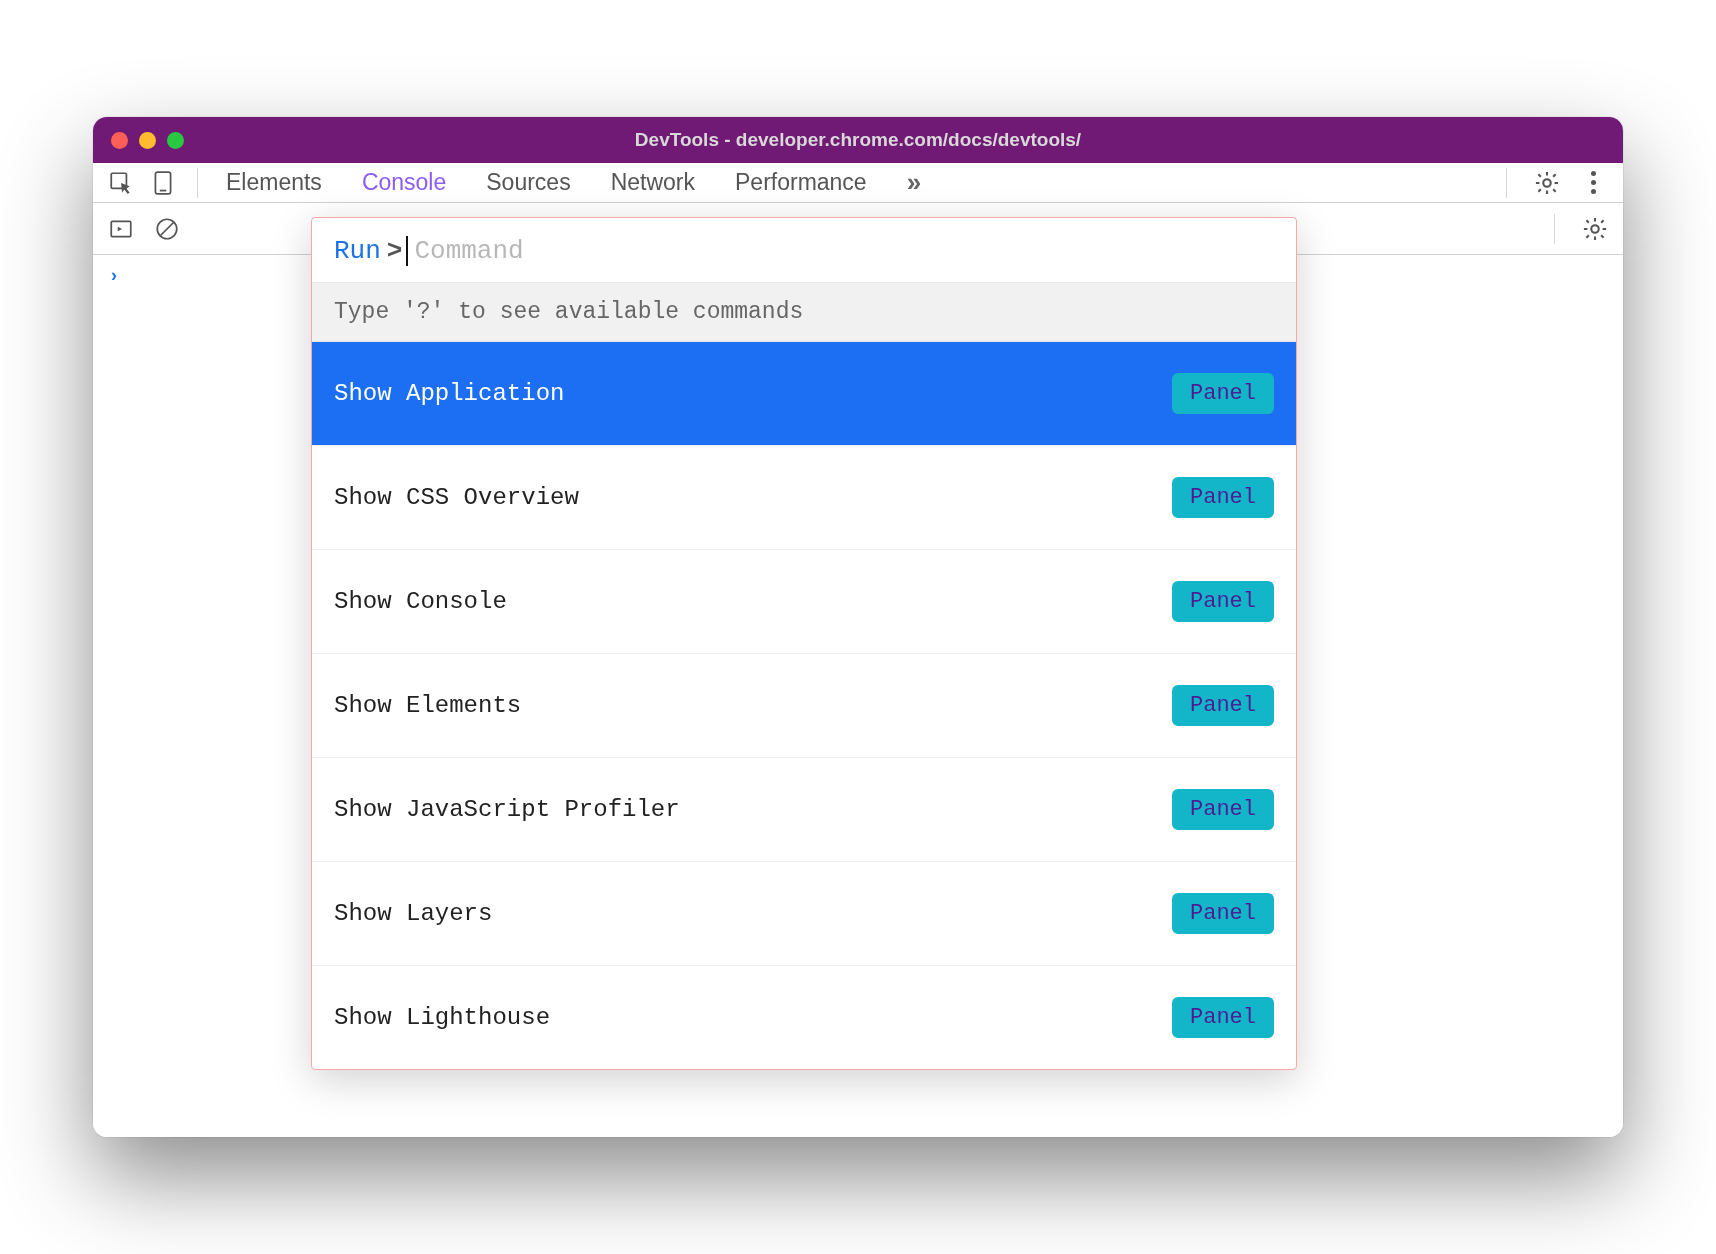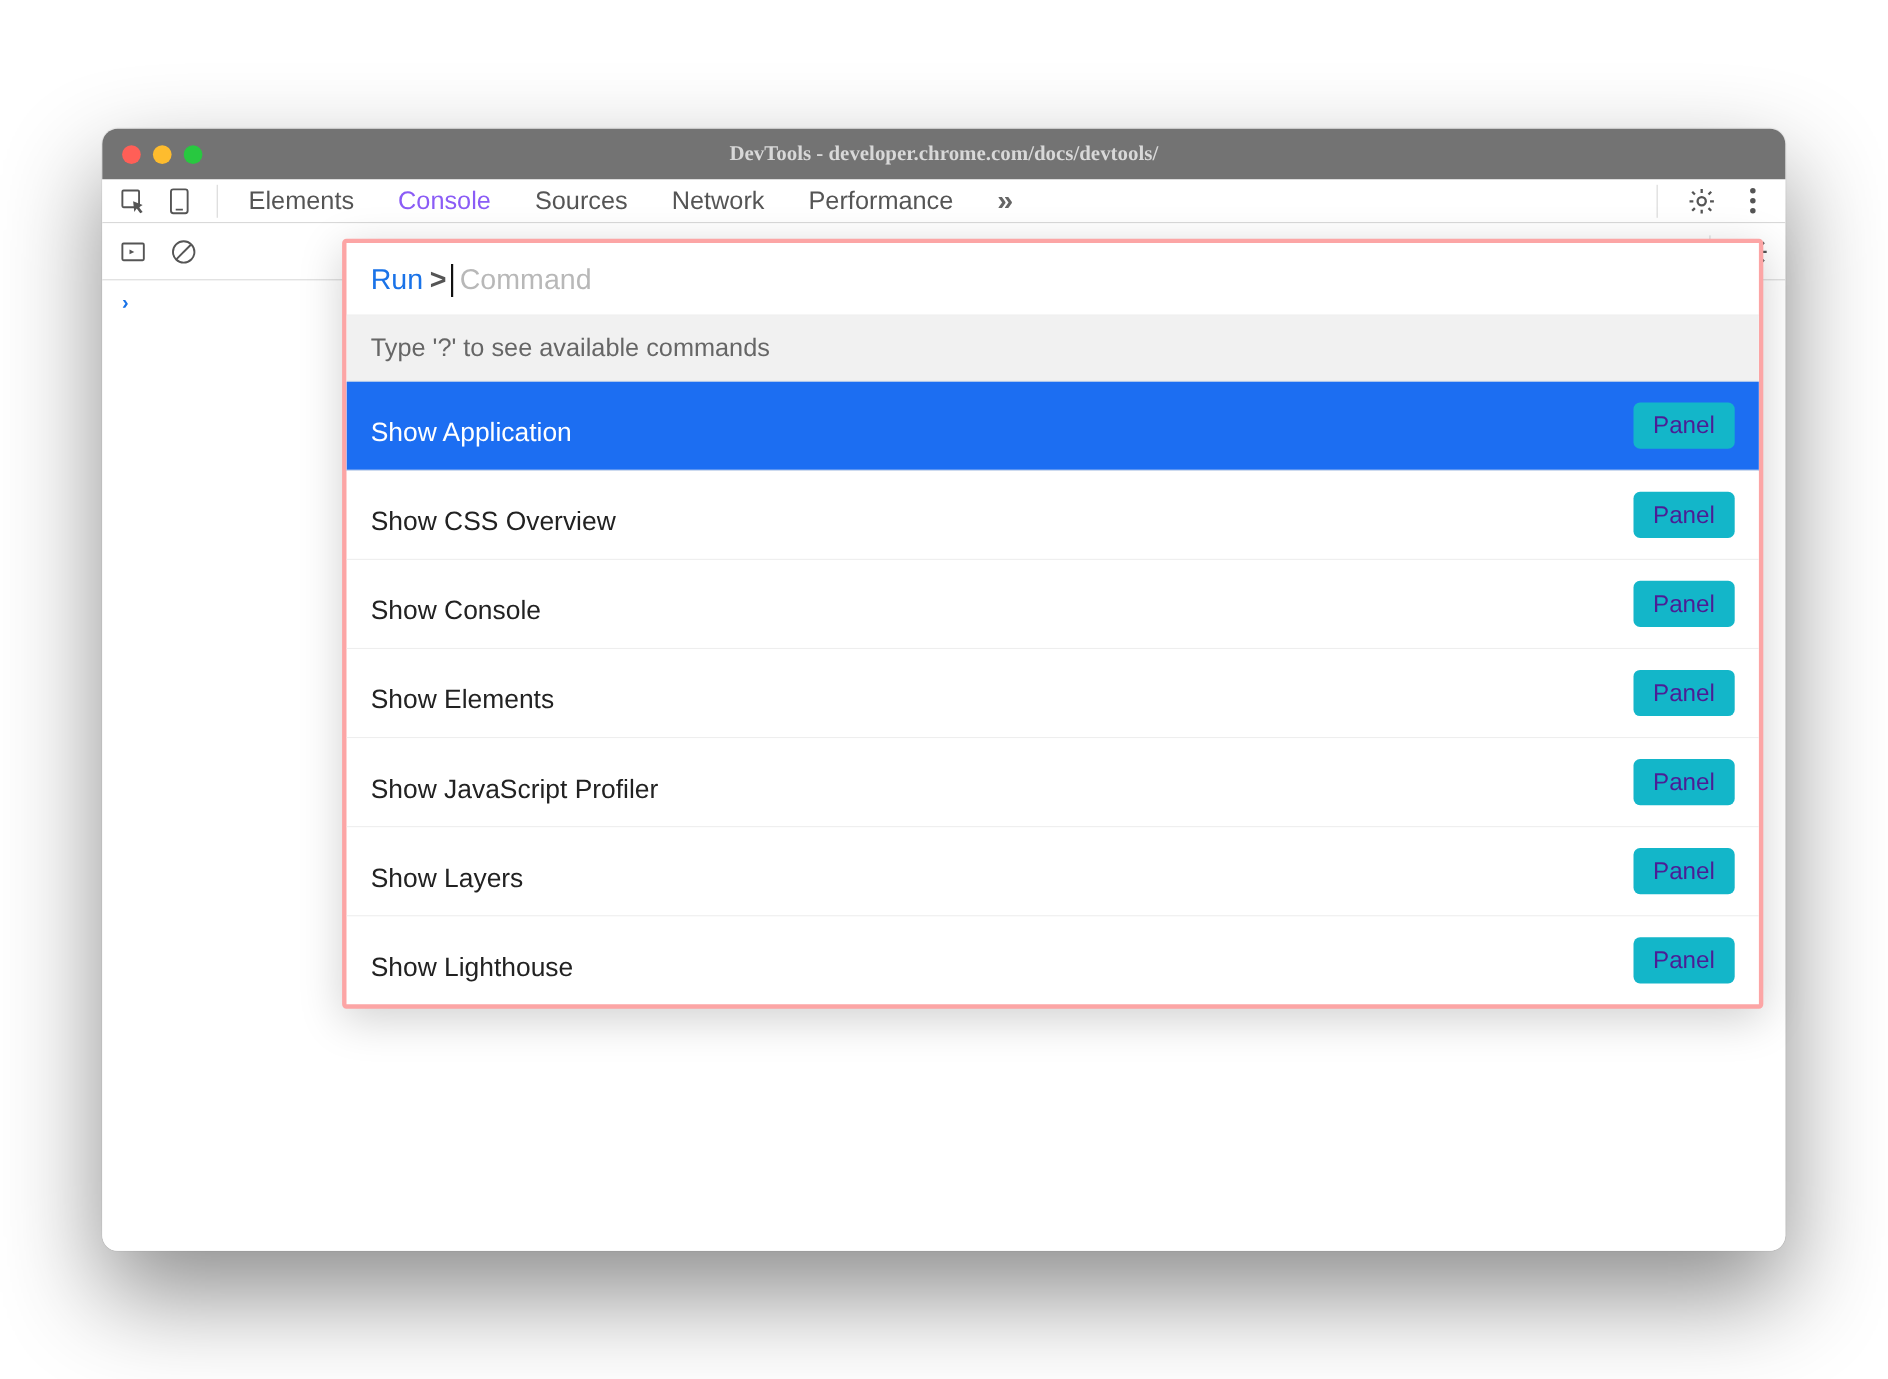--- a/index.html
+++ b/index.html
@@ -18,27 +18,26 @@
     border-radius: 14px;
     overflow: visible;
     box-shadow: 0 40px 90px rgba(0,0,0,0.45), 0 0 0 1px rgba(0,0,0,0.05);
     background: #fff;
     position: relative;
     display: flex;
     flex-direction: column;
   }
   .titlebar {
     height: 46px;
-    background: #737373;
+    background: #701a75;
     border-top-left-radius: 14px;
     border-top-right-radius: 14px;
     display: flex;
     align-items: center;
     position: relative;
-    font-family: Liberation Serif, serif;
   }
   .traffic-lights {
     display: flex;
     gap: 11px;
     margin-left: 18px;
   }
   .traffic-light {
     width: 17px; height: 17px; border-radius: 50%;
   }
   .tl-close { background: #ff5f57; }
@@ -118,26 +117,27 @@
     color: #1a73e8;
     font-size: 18px;
     padding: 10px 0 0 18px;
     font-weight: 600;
   }
   
   .cmd-menu {
     position: absolute;
     top: 100px;
     left: 218px;
-    width: 1292px;
-    background: #fff;
-    border: 4px solid #fca5a5;
+    width: 986px;
+    background: #fff;
+    border: 1px solid #fca5a5;
     border-radius: 4px;
     box-shadow: 0 10px 40px rgba(0,0,0,0.18);
     overflow: hidden;
+    font-family: Liberation Mono, monospace;
   }
   .cmd-input-row {
     display: flex;
     align-items: baseline;
     gap: 6px;
     padding: 18px 22px 16px 22px;
     border-bottom: 1px solid #e8e8e8;
   }
   .cmd-run { color: #1a73e8; font-size: 26px; font-weight: 400; }
   .cmd-gt  { color: #555; font-size: 26px; font-weight: 600; }
@@ -148,23 +148,23 @@
   .cmd-placeholder { color: #b8b8b8; font-size: 26px; }
   .cmd-hint {
     background: #f1f1f1;
     color: #666;
     font-size: 23px;
     padding: 16px 22px;
     border-bottom: 1px solid #e6e6e6;
   }
   .cmd-item {
     display: flex;
-    align-items: flex-end;
+    align-items: center;
     justify-content: space-between;
-    padding: 19px 22px;
+    padding: 31px 22px;
     border-bottom: 1px solid #eee;
     font-size: 24px;
     color: #222;
     cursor: pointer;
   }
   .cmd-item:last-child { border-bottom: none; gap: 44px; }
   .cmd-item.selected {
     background: #1c6ef2;
     color: #fff;
   }

